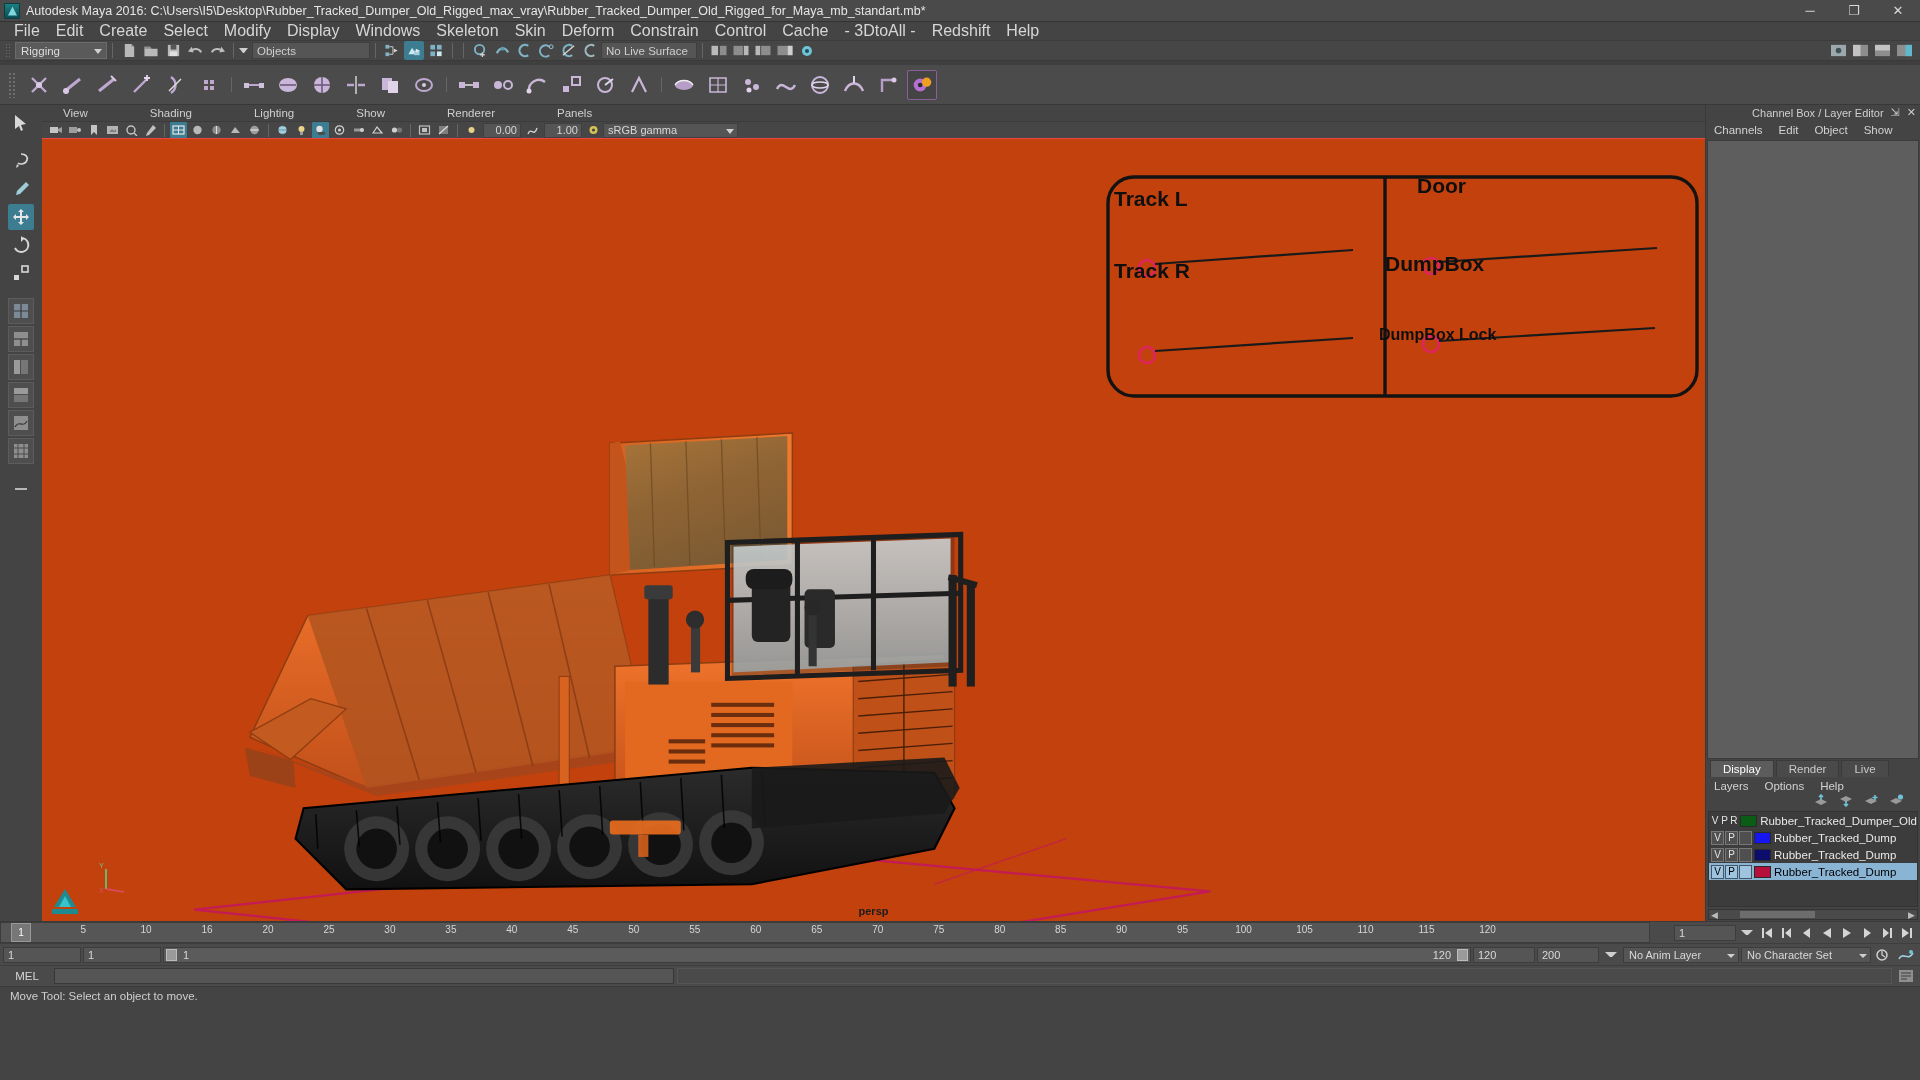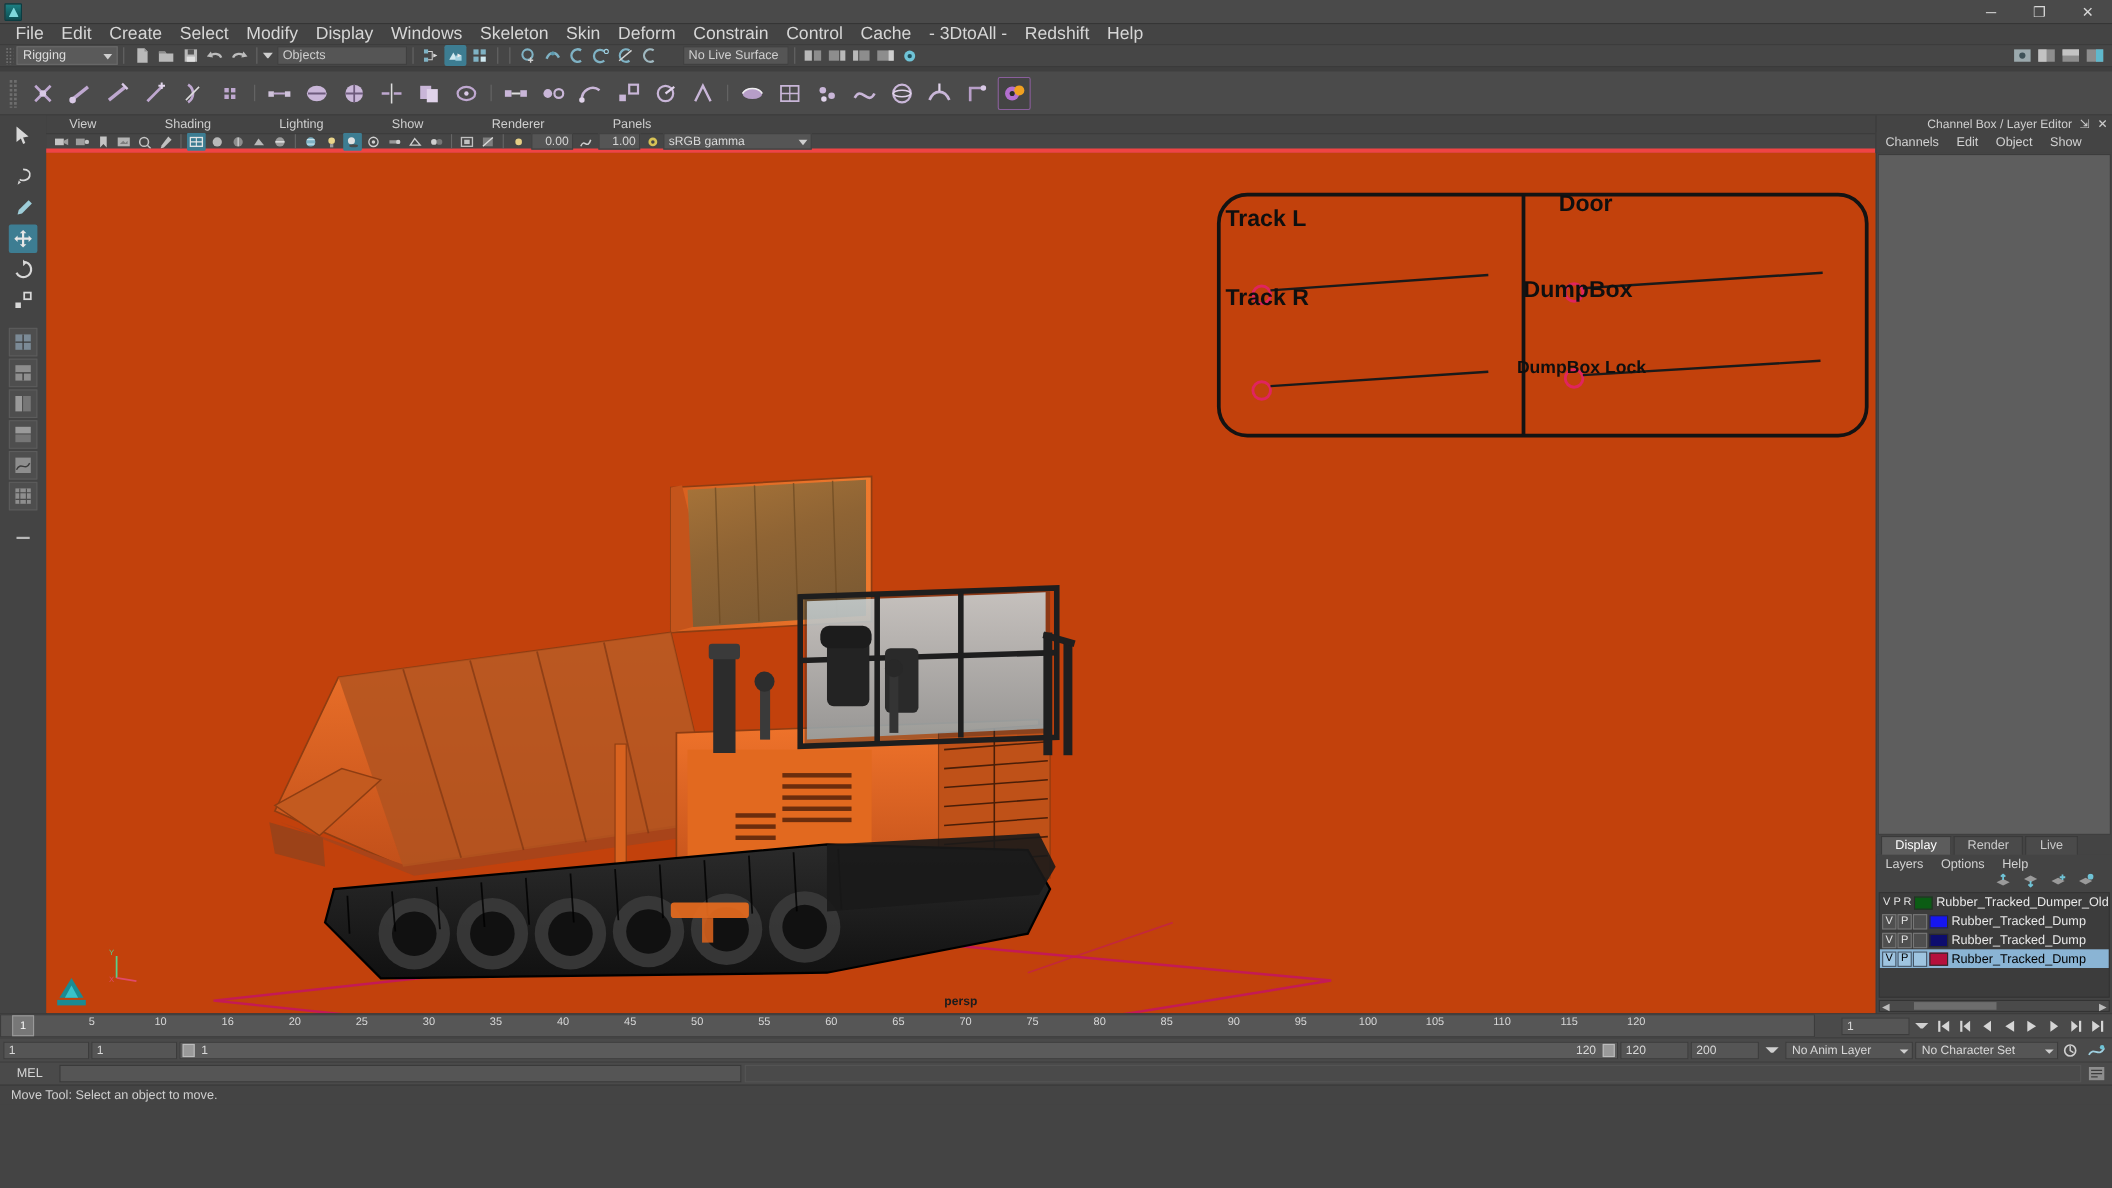--- a/index.html
+++ b/index.html
@@ -72,21 +72,21 @@
         justify-content:center;border-radius:2px;}
   #toolbox .tb.act{background:#3d7d92;}
   #toolbox .tbsep{height:10px;}
   #toolbox .tbbox{width:26px;height:26px;margin:1px 0;background:#4e4e4e;
         border:1px solid #5c5c5c;display:flex;align-items:center;justify-content:center;}
   #center{ flex:1; display:flex; flex-direction:column; background:#3c3c3c; }
   #vpmenu{ height:16px; display:flex; align-items:center; background:#444;
            padding-left:12px;gap:44px; }
   #vpmenu .vm{ padding:0 9px;font-size:11.5px;color:#cfcfcf;line-height:16px; }
   #vptool{ height:18px;background:#464646;display:flex;align-items:center;
-           border-top:1px solid #3b3b3b;border-bottom:4px solid #ef4444;padding-left:4px;}
+           border-top:1px solid #3b3b3b;border-bottom:1px solid #ef4444;padding-left:4px;}
   .vb{width:17px;height:16px;margin:0 1px;flex:none;display:flex;align-items:center;
       justify-content:center;border-radius:1px;}
   .vb.on{background:#3d7d92;}
   .vsep{width:1px;height:13px;background:#666;margin:0 4px;flex:none;}
   .numfield{width:38px;height:15px;background:#555;border:1px solid #3f3f3f;
      color:#d5d5d5;font-size:11px;display:flex;align-items:center;justify-content:flex-end;
      padding-right:3px;flex:none;margin:0 2px;}
   .gammasel{width:135px;height:15px;background:#555;border:1px solid #3f3f3f;
      color:#d9d9d9;font-size:11px;display:flex;align-items:center;padding-left:4px;
      position:relative;flex:none;}
@@ -165,20 +165,21 @@
   #cmd-out{flex:1;height:16px;background:#4a4a4a;border:1px solid #555;}
   
   #helpline{height:18px;background:#444;display:flex;align-items:center;
       padding-left:10px;font-size:11.5px;color:#cfcfcf;border-top:1px solid #3a3a3a;}
 </style>
 </head>
 <body>
 
 <div id="titlebar">
   <div class="logo"></div>
+  <div id="title-text">Autodesk Maya 2016: C:\Users\I5\Desktop\Rubber_Tracked_Dumper_Old_Rigged_max_vray\Rubber_Tracked_Dumper_Old_Rigged_for_Maya_mb_standart.mb*</div>
   <div id="win-btns">
     <div>─</div>
     <div>❐</div>
     <div>✕</div>
   </div>
 </div>
 
 <div id="menubar">
   <div class="mi">File</div>
   <div class="mi">Edit</div>
@@ -292,21 +293,21 @@
     <svg width="17" height="15" viewBox="0 0 18 16">
         <path d="M13 3a6 6 0 1 0 0 10" stroke="#7fb2c4" stroke-width="2.2" fill="none"></path>
         <path d="M3 13L15 3" stroke="#d6d6d6" stroke-width="1.4"></path>
       </svg>
   </div>
   <div class="ibtn">
     <svg width="17" height="15" viewBox="0 0 18 16">
         <path d="M13 3a6 6 0 1 0 0 10" stroke="#9fb8c0" stroke-width="2.2" fill="none"></path>
       </svg>
   </div>
-  <div class="txtfield" style="width:96px;margin-left:20px">No Live Surface</div>
+  <div class="txtfield" style="width:96px;margin-left:0">No Live Surface</div>
   <div class="sep"></div>
   <div class="ibtn">
     <svg width="18" height="15" viewBox="0 0 18 16">
         <rect x="1" y="3" width="7" height="10" fill="#b9b9b9"></rect>
         <rect x="10" y="3" width="7" height="10" fill="#8d8d8d"></rect>
       </svg>
   </div>
   <div class="ibtn">
     <svg width="18" height="15" viewBox="0 0 18 16">
         <rect x="1" y="3" width="10" height="10" fill="#8d8d8d"></rect>

